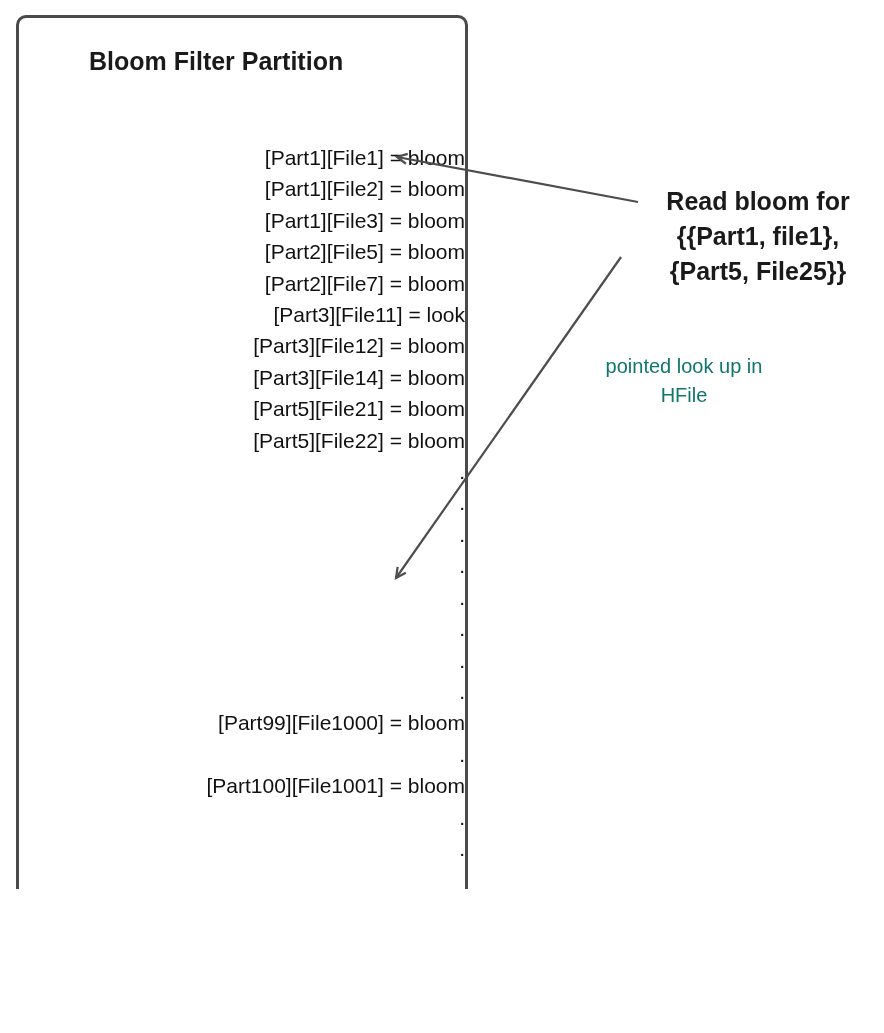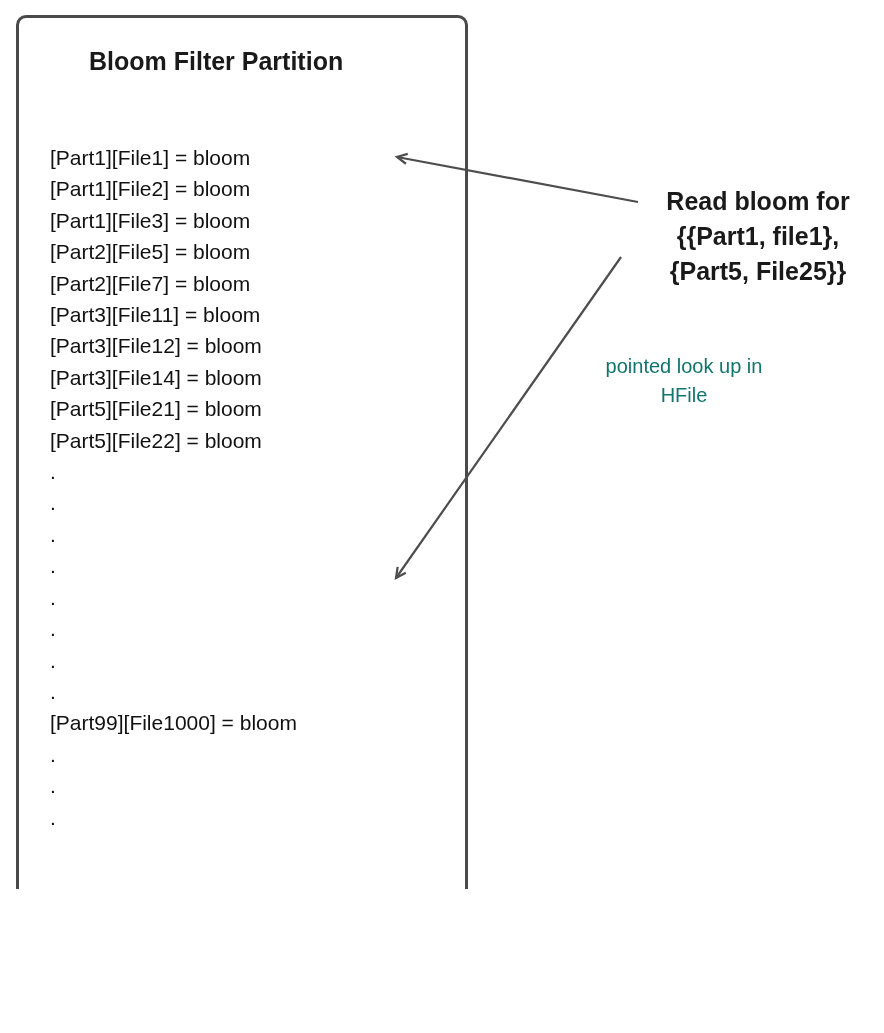--- a/index.html
+++ b/index.html
@@ -34,25 +34,24 @@
     font-size: 25px;
     font-weight: bold;
     color: #1a1a1a;
     white-space: nowrap;
   }
   .entries {
     position: absolute;
     left: 0;
     top: 124px;
     width: 100%;
-    text-align: left;
+    text-align: right;
     font-size: 21px;
     line-height: 31.4px;
     color: #111111;
-    padding-left: 31px;
   }
   .entry {
     white-space: pre;
   }
   .annotation-read {
     position: absolute;
     left: 632px;
     top: 184px;
     width: 252px;
     text-align: center;
@@ -87,35 +86,36 @@
 
   <div class="partition-box">
     <div class="box-title">Bloom Filter Partition</div>
     <div class="entries">
 
     <div class="entry">[Part1][File1] = bloom</div>
         <div class="entry">[Part1][File2] = bloom</div>
         <div class="entry">[Part1][File3] = bloom</div>
         <div class="entry">[Part2][File5] = bloom</div>
         <div class="entry">[Part2][File7] = bloom</div>
-        <div class="entry">[Part3][File11] = bloom</div>
+        <div class="entry">[Part3][File11] = look</div>
         <div class="entry">[Part3][File12] = bloom</div>
         <div class="entry">[Part3][File14] = bloom</div>
         <div class="entry">[Part5][File21] = bloom</div>
         <div class="entry">[Part5][File22] = bloom</div>
         <div class="entry">.</div>
         <div class="entry">.</div>
         <div class="entry">.</div>
         <div class="entry">.</div>
         <div class="entry">.</div>
         <div class="entry">.</div>
         <div class="entry">.</div>
         <div class="entry">.</div>
         <div class="entry">[Part99][File1000] = bloom</div>
         <div class="entry">.</div>
+        <div class="entry">[Part100][File1001] = bloom</div>
         <div class="entry">.</div>
         <div class="entry">.</div>
       </div>
   </div>
 
   <svg class="arrows" width="884" height="1033" viewBox="0 0 884 1033" xmlns="http://www.w3.org/2000/svg">
     <defs>
       <marker id="ah" markerWidth="18" markerHeight="18" refX="13" refY="8" orient="auto" markerUnits="userSpaceOnUse">
         <path d="M3,3 L13,8 L3,13" fill="none" stroke="#4d4d4d" stroke-width="2.2"></path>
       </marker>

